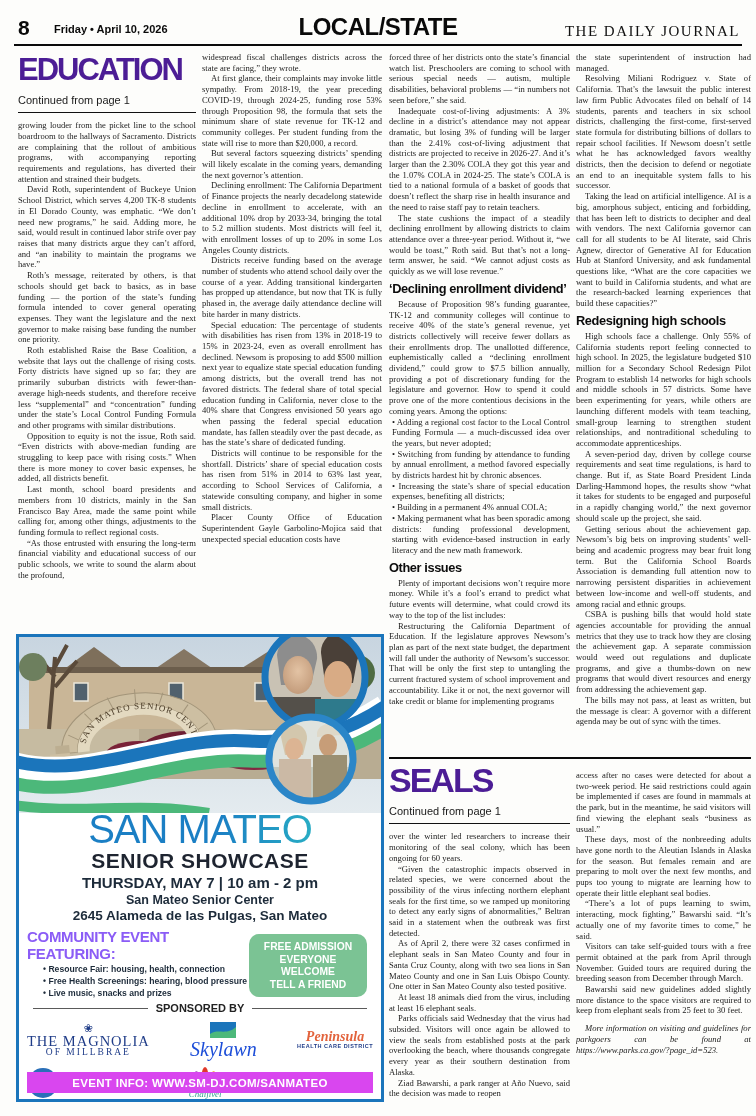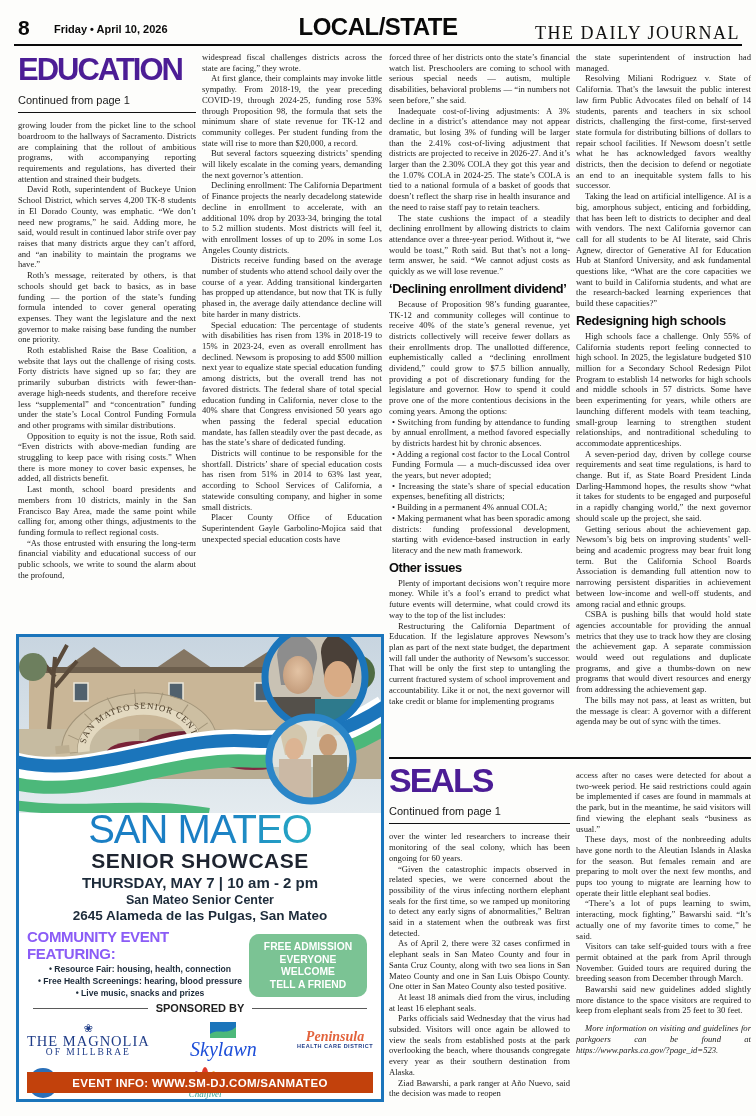--- a/index.html
+++ b/index.html
@@ -22,21 +22,21 @@
     position:absolute; left:40px; top:13px;
     font-family:"Liberation Sans",sans-serif; font-weight:700; font-size:11px; color:#0a0a0a;
   }
   .section-title {
     position:absolute; left:0; right:0; top:3px; text-align:center;
     font-family:"Liberation Sans",sans-serif; font-weight:800; font-size:24px;
     letter-spacing:-0.5px; color:#0a0a0a;
   }
   .masthead {
     position:absolute; right:2px; top:13px;
-    font-family:"Liberation Serif",serif; font-size:18px; letter-spacing:1.5px; color:#111;
+    font-family:"Liberation Serif",serif; font-size:15px; letter-spacing:1.5px; color:#111;
   }
   
   .col {
     position:absolute; overflow:hidden;
     font-size:8.6px; line-height:10.7px; text-align:justify;
   }
   #col1 { left:18px;  top:52px; width:178px; height:578px; }
   #col2 { left:202px; top:52px; width:180px; height:578px; }
   #col3 { left:389px; top:52px; width:181px; height:703px; }
   #col4 { left:576px; top:52px; width:175px; height:701px; }
@@ -91,21 +91,21 @@
     font-size:13.5px; color:#1d2b3a; margin-top:1px;
   }
   .ad-mid { display:flex; padding:5px 8px 0 8px; align-items:flex-start; }
   .ad-features { flex:1; }
   .feat-head {
     font-family:Liberation Sans, sans-serif; font-weight:800; font-size:15px;
     color:#8b5cf6; letter-spacing:-0.3px;
   }
   .feat-item {
     font-family:"Liberation Sans",sans-serif; font-weight:700; font-size:8.6px;
-    color:#1d2b3a; margin:2px 0 0 4px; text-indent:0; text-align:center;
+    color:#1d2b3a; margin:2px 0 0 16px; text-indent:0; text-align:left;
   }
   .feat-item::before { content:"•  "; }
   .ad-badge {
     width:118px; margin:6px 6px 0 0; background:#7bc394; border-radius:10px;
     padding:6px 4px; text-align:center;
   }
   .badge-line {
     font-family:"Liberation Sans",sans-serif; font-weight:800; font-size:10.3px;
     color:#ffffff; margin:1px 0; line-height:1.15; text-align:center; text-indent:0;
   }
@@ -136,21 +136,21 @@
   .logo-trousdale .name { font-family:"Liberation Serif",serif; font-size:11.5px; color:#6e675a; letter-spacing:1.5px; }
   .logo-trousdale .arc { position:absolute; top:0; right:2px; width:40px; height:9px;
      border-top:2px solid #c9a227; border-radius:50%/100% 100% 0 0; }
   .logo-lotus { text-align:center; line-height:1; }
   .logo-lotus .name { font-family:"Liberation Serif",serif; font-style:italic; font-size:9px; color:#2e9e8f; }
   .logo-daily { font-family:"Liberation Serif",serif; line-height:1; display:flex; align-items:center; gap:2px; }
   .logo-daily .the { color:#c6241e; font-weight:700; font-size:6px; }
   .logo-daily .name { color:#151515; font-weight:700; font-size:13px; letter-spacing:0.5px; border-bottom:1px solid #888; }
   .event-bar {
     position:absolute; left:8px; right:8px; bottom:6px; height:21px;
-    background:#c2410c; display:flex; align-items:center; justify-content:center;
+    background:#d946ef; display:flex; align-items:center; justify-content:center;
   }
   .event-bar span {
     font-family:"Liberation Sans",sans-serif; font-weight:800; font-size:11.5px;
     color:#ffffff; letter-spacing:0.3px;
   }
 </style>
 </head>
 <body>
 
 <div class="header">
@@ -187,22 +187,22 @@
     </div>
 </div>
 
 <div class="col" id="col3">
   <div>
       <p class="para first">forced three of her districts onto the state’s financial watch list. Preschoolers are coming to school with serious special needs — autism, multiple disabilities, behavioral problems — “in numbers not seen before,” she said.</p>
       <p class="para">Inadequate cost-of-living adjustments: A 3% decline in a district’s attendance may not appear dramatic, but losing 3% of funding will be larger than the 2.41% cost-of-living adjustment that districts are projected to receive in 2026-27. And it’s larger than the 2.30% COLA they got this year and the 1.07% COLA in 2024-25. The state’s COLA is tied to a national formula of a basket of goods that doesn’t reflect the sharp rise in health insurance and the need to raise staff pay to retain teachers.</p>
       <p class="para">The state cushions the impact of a steadily declining enrollment by allowing districts to claim attendance over a three-year period. Without it, “we would be toast,” Roth said. But that’s not a long-term answer, he said. “We cannot adjust costs as quickly as we will lose revenue.”</p>
       <p class="subhead">‘Declining enrollment dividend’</p>
       <p class="para">Because of Proposition 98’s funding guarantee, TK-12 and community colleges will continue to receive 40% of the state’s general revenue, yet districts collectively will receive fewer dollars as their enrollments drop. The unallotted difference, euphemistically called a “declining enrollment dividend,” could grow to $7.5 billion annually, providing a pot of discretionary funding for the legislature and governor. How to spend it could prove one of the more contentious decisions in the coming years. Among the options:</p>
+      <p class="para bullet">• Adding a regional cost factor to the Local Control Funding Formula — a much-discussed idea over the years, but never adopted;</p>
       <p class="para bullet">• Switching from funding by attendance to funding by annual enrollment, a method favored especially by districts hardest hit by chronic absences.</p>
-      <p class="para bullet">• Adding a regional cost factor to the Local Control Funding Formula — a much-discussed idea over the years, but never adopted;</p>
       <p class="para bullet">• Increasing the state’s share of special education expenses, benefiting all districts;</p>
       <p class="para bullet">• Building in a permanent 4% annual COLA;</p>
       <p class="para bullet">• Making permanent what has been sporadic among districts: funding professional development, starting with evidence-based instruction in early literacy and the new math framework.</p>
       <p class="subhead">Other issues</p>
       <p class="para">Plenty of important decisions won’t require more money. While it’s a fool’s errand to predict what future events will determine, what could crowd its way to the top of the list includes:</p>
       <p class="para">Restructuring the California Department of Education. If the legislature approves Newsom’s plan as part of the next state budget, the department will fall under the authority of Newsom’s successor. That will be only the first step to untangling the current fractured system of school improvement and accountability. Like it or not, the next governor will take credit or blame for implementing programs</p>
     </div>
 </div>
 
 <div class="col" id="col4">

